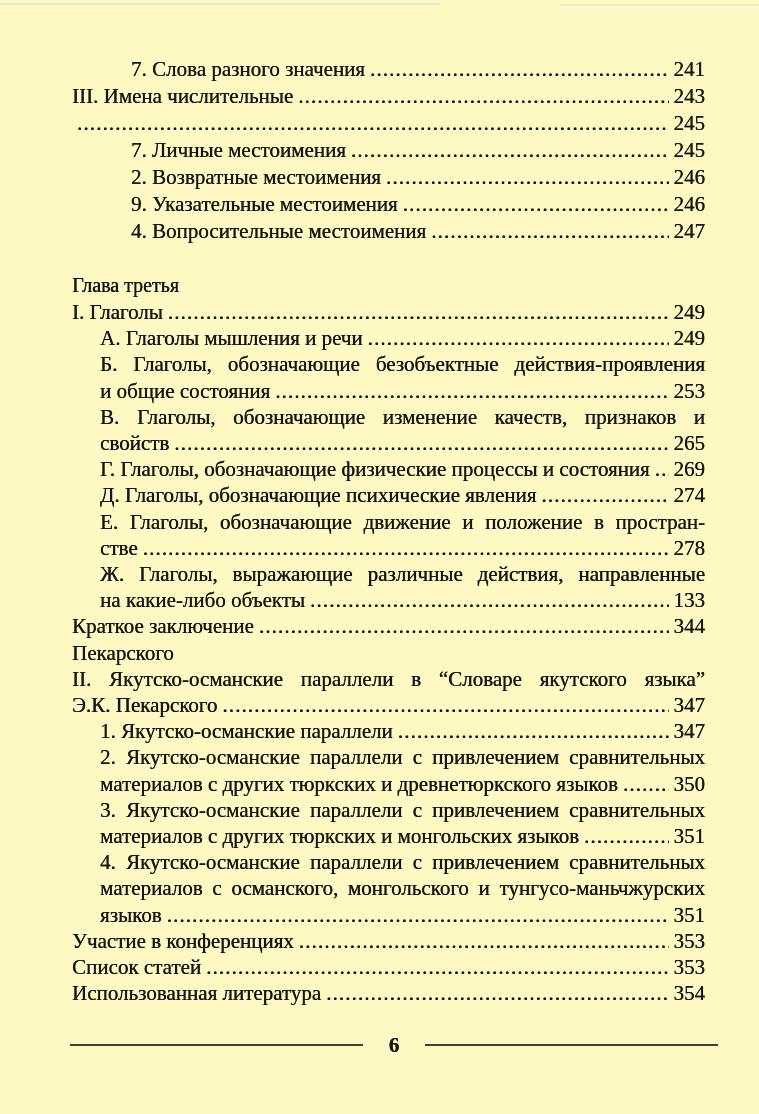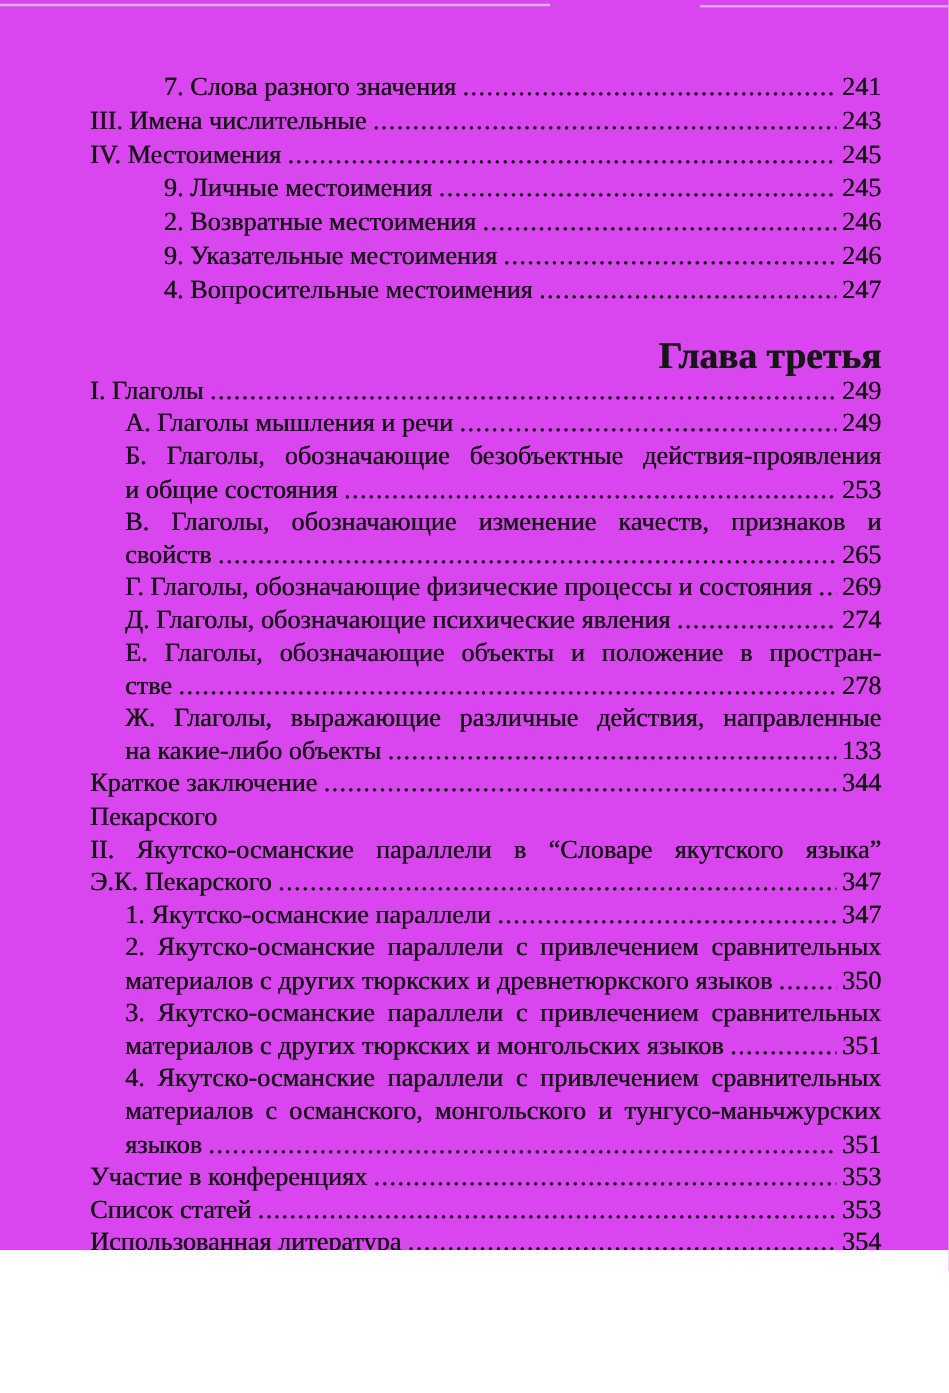--- a/index.html
+++ b/index.html
@@ -1,19 +1,19 @@
 <!DOCTYPE html>
 <html lang="ru"><head>
 <meta charset="utf-8">
 <style>
   html,body{margin:0;padding:0;background:#ffffff;}
   .page{
     position:relative;
-    width:759px;height:1000px;
-    background:#d946ef;
+    width:759px;height:1114px;
+    background:#fef9c3;
     font-family:"Liberation Serif","DejaVu Serif",serif;
     color:#161616;
     overflow:hidden;
   }
   .scan-edge-top{
     position:absolute;top:3px;left:0;width:440px;height:2px;
     background:#d9d9d6;opacity:.75;
   }
   .scan-edge-top2{
     position:absolute;top:4px;left:560px;width:199px;height:2px;
@@ -45,24 +45,24 @@
     margin-left:5px;margin-right:5px;
     min-width:0;
   }
   .dots::after{
     content:"........................................................................................................................";
     letter-spacing:1.1px;
   }
   .pagenum{white-space:nowrap;text-align:right;}
   .chapter-heading{
     margin:26px 0 0 0;
-    font-size:30px;
-    font-weight:700;
+    font-size:20px;
+    font-weight:400;
     line-height:28px;
-    text-align:right;
+    text-align:left;
     text-shadow:0.4px 0 0 currentColor;
   }
   .footer{
     position:absolute;
     left:70px;right:41px;top:1030px;height:30px;
     display:flex;align-items:center;gap:26px;
   }
   .rule{flex:1 1 auto;height:0;border-top:2px solid #3e3e3c;}
   .footer .pageno{
     font-size:21px;font-weight:700;
@@ -82,26 +82,25 @@
           <span class="label">7. Слова разного значения</span>
           <span class="dots"></span>
           <span class="pagenum">241</span>
         </div>
         <div class="row ind0">
           <span class="label">III. Имена числительные</span>
           <span class="dots"></span>
           <span class="pagenum">243</span>
         </div>
         <div class="row ind0">
-          <span class="label">IV. Местоимения</span>
           <span class="dots"></span>
           <span class="pagenum">245</span>
         </div>
         <div class="row ind2">
-          <span class="label">9. Личные местоимения</span>
+          <span class="label">7. Личные местоимения</span>
           <span class="dots"></span>
           <span class="pagenum">245</span>
         </div>
         <div class="row ind2">
           <span class="label">2. Возвратные местоимения</span>
           <span class="dots"></span>
           <span class="pagenum">246</span>
         </div>
         <div class="row ind2">
           <span class="label">9. Указательные местоимения</span>
@@ -141,21 +140,21 @@
         <div class="row ind1">
           <span class="label">Г. Глаголы, обозначающие физические процессы и состояния</span>
           <span class="dots"></span>
           <span class="pagenum">269</span>
         </div>
         <div class="row ind1">
           <span class="label">Д. Глаголы, обозначающие психические явления</span>
           <span class="dots"></span>
           <span class="pagenum">274</span>
         </div>
-        <div class="row ind1 just"><span class="label">Е. Глаголы, обозначающие объекты и положение в простран-</span></div>
+        <div class="row ind1 just"><span class="label">Е. Глаголы, обозначающие движение и положение в простран-</span></div>
         <div class="row ind1">
           <span class="label">стве</span>
           <span class="dots"></span>
           <span class="pagenum">278</span>
         </div>
         <div class="row ind1 just"><span class="label">Ж. Глаголы, выражающие различные действия, направленные</span></div>
         <div class="row ind1">
           <span class="label">на какие-либо объекты</span>
           <span class="dots"></span>
           <span class="pagenum">133</span>

